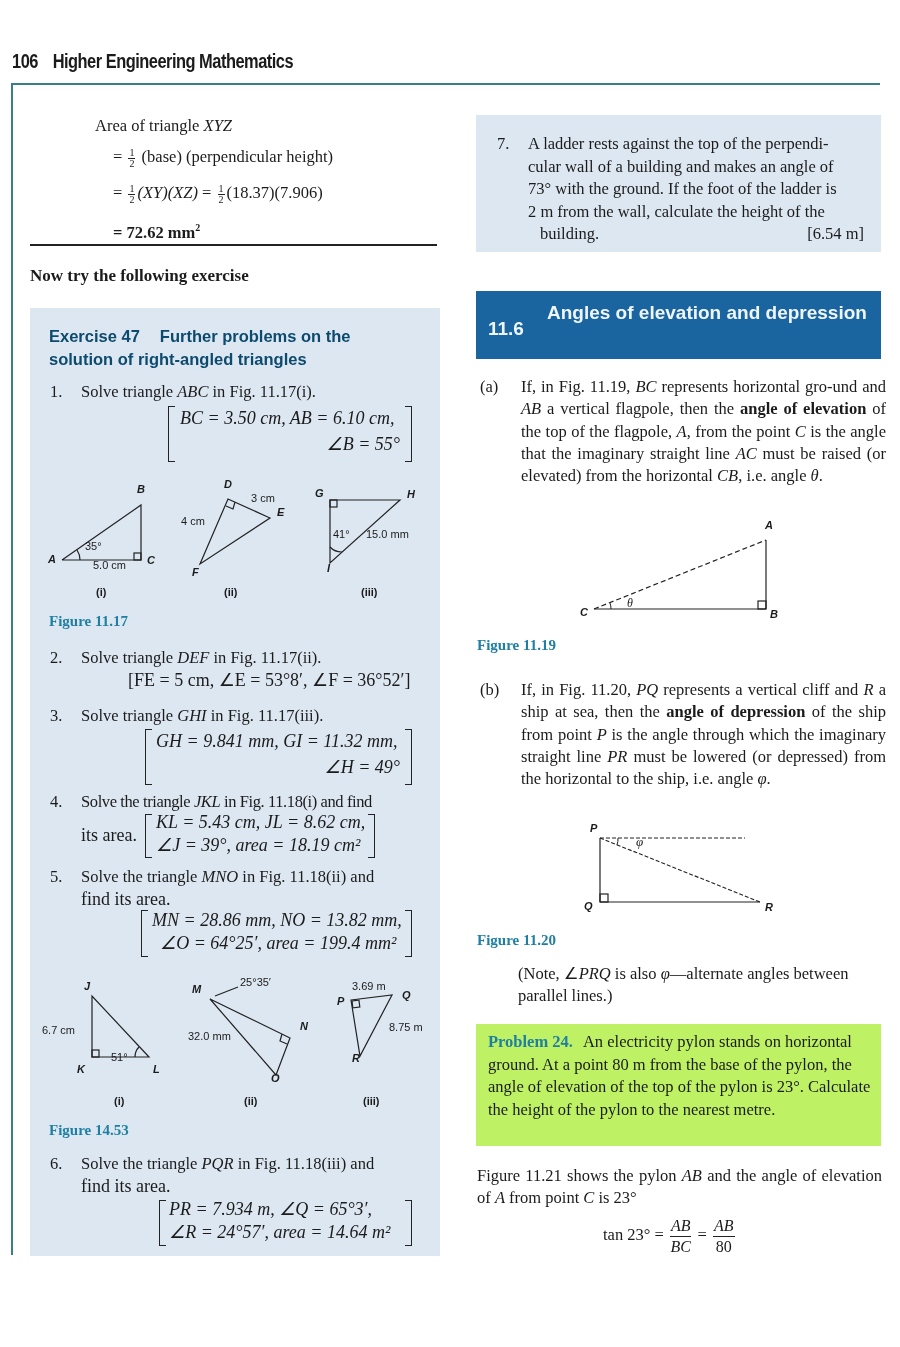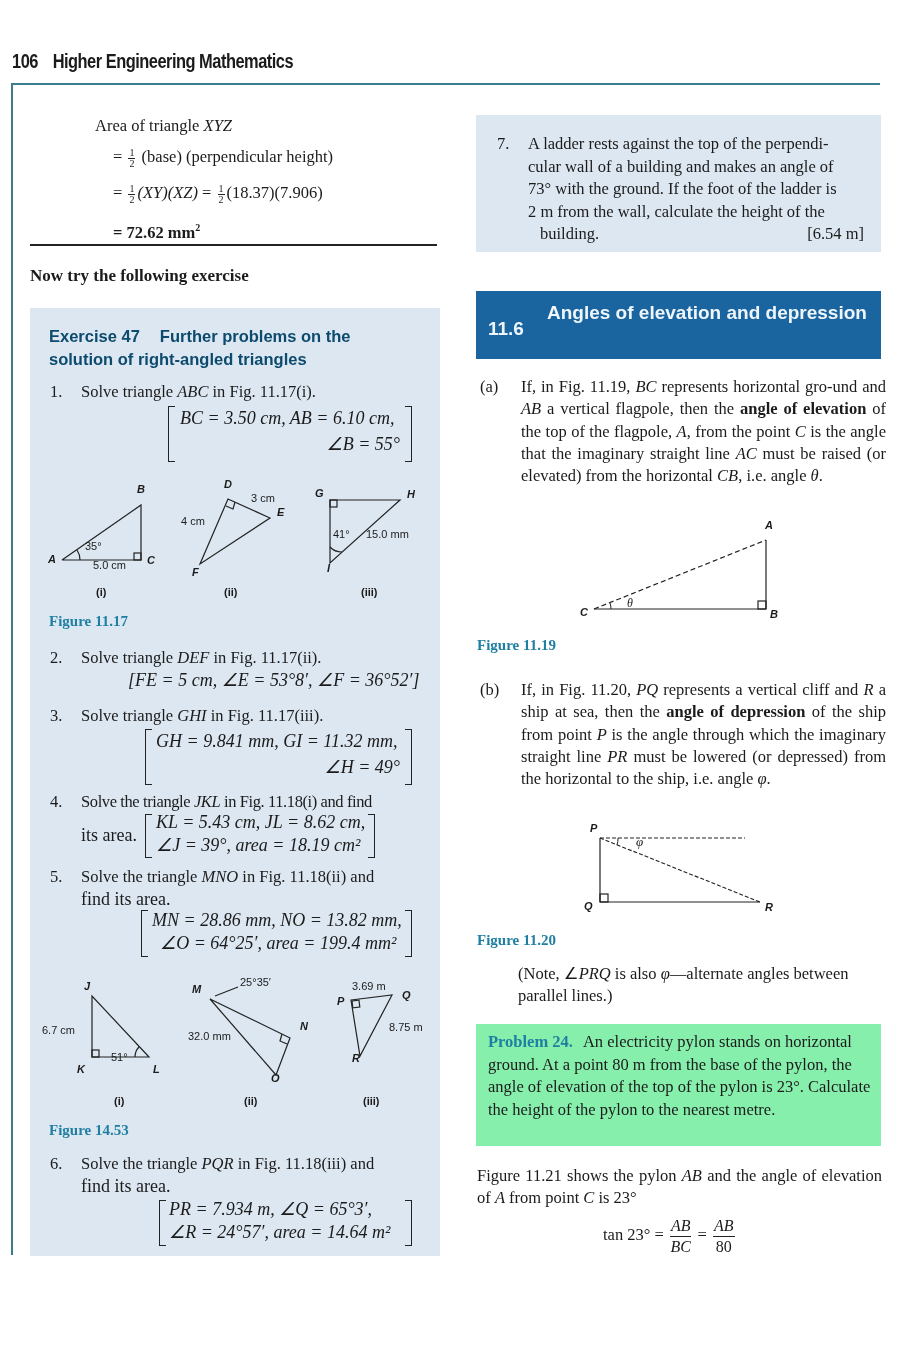--- a/index.html
+++ b/index.html
@@ -31,21 +31,21 @@
   .fig-cap{font-size:15px;font-weight:bold;color:#1f7fa2;}
   .fig-lbl{font-family:"Liberation Sans",sans-serif;font-size:11px;}
   .fig-lbl-b{font-family:"Liberation Sans",sans-serif;font-size:11px;font-weight:bold;}
   .box7{left:476px;top:115px;width:405px;height:137px;background:#dde7f1;}
   .sec-head{left:476px;top:291px;width:405px;height:68px;background:#1a64a0;color:#eef6fb;font-family:"Liberation Sans",sans-serif;font-weight:bold;font-size:19px;line-height:27px;}
   .sec-head .num{position:absolute;left:12px;top:8px;margin-top:16px;}
   .sec-head .title{position:absolute;left:71px;top:8px;width:320px;}
   .para{font-size:16.5px;line-height:22.3px;text-align:justify;}
   .para .lab{position:absolute;left:0;}
   .para .body{position:absolute;left:41px;width:365px;}
-  .prob{left:476px;top:1024px;width:405px;height:122px;background:#86efac;}
+  .prob{left:476px;top:1024px;width:405px;height:122px;background:#bef264;}
   .prob .txt{position:absolute;left:12px;top:7px;width:385px;font-size:16.5px;line-height:22.5px;}
   .prob .lbl{color:#1f7fa2;font-weight:bold;margin-right:10px;}
 </style>
 </head>
 <body>
 
 <div class="abs page-header">
   <span class="num">106</span><span>Higher Engineering Mathematics</span>
 </div>
 <div class="abs rule-top"></div>
@@ -126,21 +126,21 @@
 <div class="abs fig-lbl" style="left:333px;top:528px;">41°</div>
 <div class="abs fig-lbl" style="left:366px;top:528px;">15.0 mm</div>
 <div class="abs fig-lbl-b" style="left:361px;top:586px;">(iii)</div>
 
 <div class="abs fig-cap" style="left:49px;top:613px;">Figure 11.17</div>
 
 <div class="abs q" style="left:50px;top:647px;width:400px;height:22px;">
   <span class="n">2.</span>
   <span class="t"><span>Solve triangle </span><i>DEF</i><span> in Fig. 11.17(ii).</span></span>
 </div>
-<div class="ans" style="left:128px;top:669px;font-style:italic;">[FE = 5 cm, ∠E = 53°8′, ∠F = 36°52′]</div>
+<div class="ans" style="left:128px;top:669px;">[FE = 5 cm, ∠E = 53°8′, ∠F = 36°52′]</div>
 
 <div class="abs q" style="left:50px;top:705px;width:400px;height:22px;">
   <span class="n">3.</span>
   <span class="t"><span>Solve triangle </span><i>GHI</i><span> in Fig. 11.17(iii).</span></span>
 </div>
 <div class="bracket l" style="left:145px;top:729px;height:54px;"></div>
 <div class="bracket r" style="left:405px;top:729px;height:54px;"></div>
 <div class="ans" style="left:156px;top:730px;font-style:italic;">GH = 9.841 mm, GI = 11.32 mm,</div>
 <div class="ans" style="left:156px;top:756px;width:244px;text-align:right;font-style:italic;">∠H = 49°</div>
 

